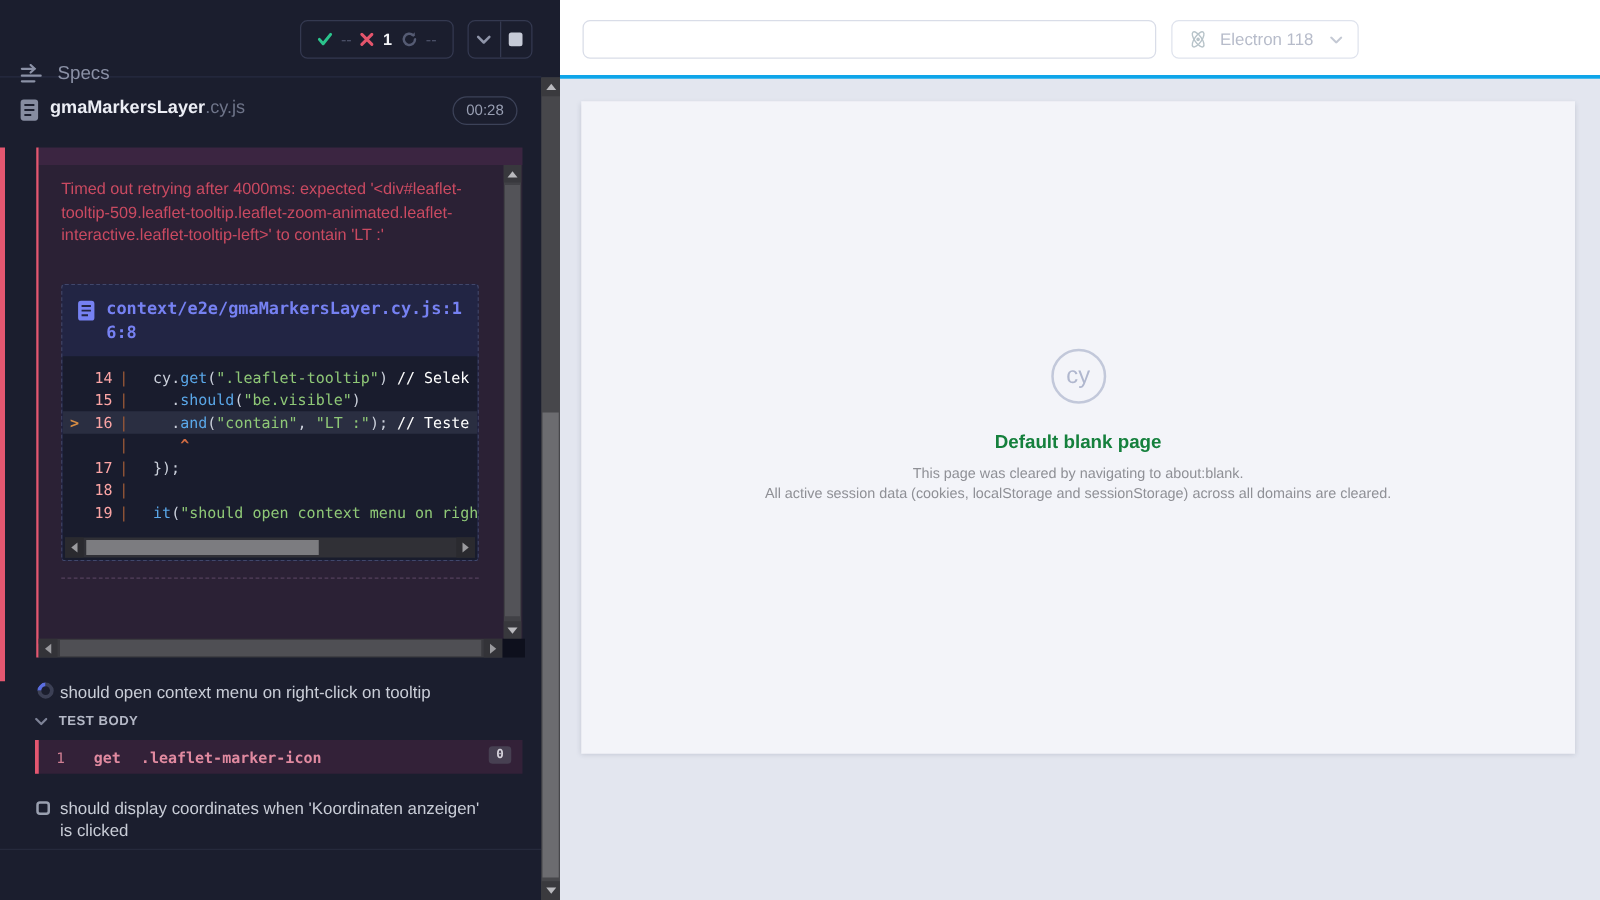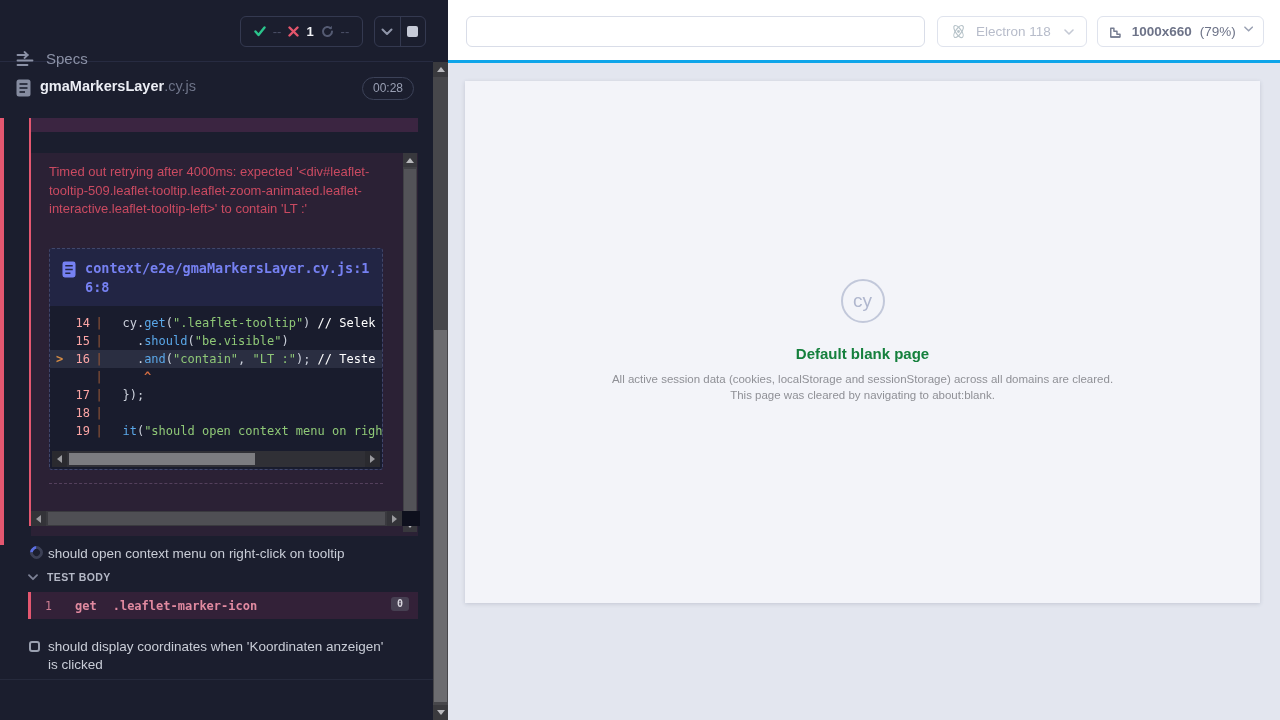--- a/index.html
+++ b/index.html
@@ -29,21 +29,21 @@
   .spec-doc { position:absolute; left:16px; top:16px; }
   .spec-name { position:absolute; left:40px; top:15px; font-size:14.5px; color:#eceef5; font-weight:bold; }
   .spec-ext { color:#6e7489; font-weight:normal; }
   .duration-pill { position:absolute; right:19px; top:14px; border:1px solid #3c4258; border-radius:12px;
                    padding:3px 10px 4px; font-size:12px; color:#999fb3; }
 
   
   .fail-bar { position:absolute; left:0; top:118px; width:4px; height:427px; background:#e45770; }
   .attempt { position:absolute; left:29px; top:118px; width:389px; height:408px; border-left:2px solid #e45770; }
   .attempt-band { position:absolute; left:0; top:0; width:100%; height:14px; background:#3b2541; }
-  .attempt-body { position:absolute; left:0; top:14px; width:100%; height:383px; background:#2b2135; overflow:hidden;margin-top:21px; }
+  .attempt-body { position:absolute; left:0; top:14px; width:100%; height:383px; background:#2b2135; overflow:hidden; }
   .err-msg { position:absolute; left:18px; top:10px; width:334px; color:#ca4a61;
              font-size:13px; line-height:18.5px; overflow-wrap:break-word; }
   .code-frame { position:absolute; left:18px; top:95px; width:334px; height:222px; background:#222544;
                 border:1px dashed #41476b; border-radius:3px; overflow:hidden; }
   .frame-link { display:flex; gap:9px; padding:10px 10px 8px 12px; color:#7681f2; font-weight:bold;
                 font-size:13.5px; line-height:19px; word-break:break-all; cursor:pointer; }
   .frame-link svg { flex:0 0 auto; margin-top:2px; }
   .editor { position:absolute; left:0; top:57px; right:0; bottom:0; background:#191c2d; overflow:hidden; }
   .code-lines { padding-top:8px; }
   .code-row { display:flex; height:18px; line-height:18px; font-family:"DejaVu Sans Mono", monospace;
@@ -306,37 +306,26 @@
             <ellipse cx="9" cy="9" rx="7.5" ry="3" transform="rotate(-55 9 9)"></ellipse>
           </g>
           <circle cx="9" cy="9" r="1.5" fill="#b7c3c9"></circle>
         </svg>
         <span>Electron 118</span>
         <svg class="chev" width="10" height="6" viewBox="0 0 10 6">
           <path d="M1 1l4 4 4-4" stroke="#c4c9d4" stroke-width="1.6" fill="none" stroke-linecap="round" stroke-linejoin="round"></path>
         </svg>
       </div>
 
-      <div class="viewport-btn">
-        <svg width="17" height="17" viewBox="0 0 17 17">
-          <path d="M3 14.5V5h3.4v3.2h3.3v3.2H13v3.1z" stroke="#767d91" stroke-width="1.6" fill="none" stroke-linejoin="round"></path>
-          <path d="M3 14.5h10" stroke="#767d91" stroke-width="1.6"></path>
-        </svg>
-        <span>1000x660</span>
-        <span class="scale">(79%)</span>
-        <svg width="10" height="6" viewBox="0 0 10 6" style="margin-top:-6px;">
-          <path d="M1 1l4 4 4-4" stroke="#99a0b2" stroke-width="1.6" fill="none" stroke-linecap="round" stroke-linejoin="round"></path>
-        </svg>
-      </div>
     </header>
 
     <div class="iframe-area">
       <div class="blank-content">
         <div class="cy-logo">
           <span>cy</span>
         </div>
         <div class="blank-title">Default blank page</div>
+        <div class="blank-line">This page was cleared by navigating to about:blank.</div>
         <div class="blank-line">All active session data (cookies, localStorage and sessionStorage) across all domains are cleared.</div>
-        <div class="blank-line">This page was cleared by navigating to about:blank.</div>
       </div>
     </div>
   </main>
 </div>
 
 </body></html>

